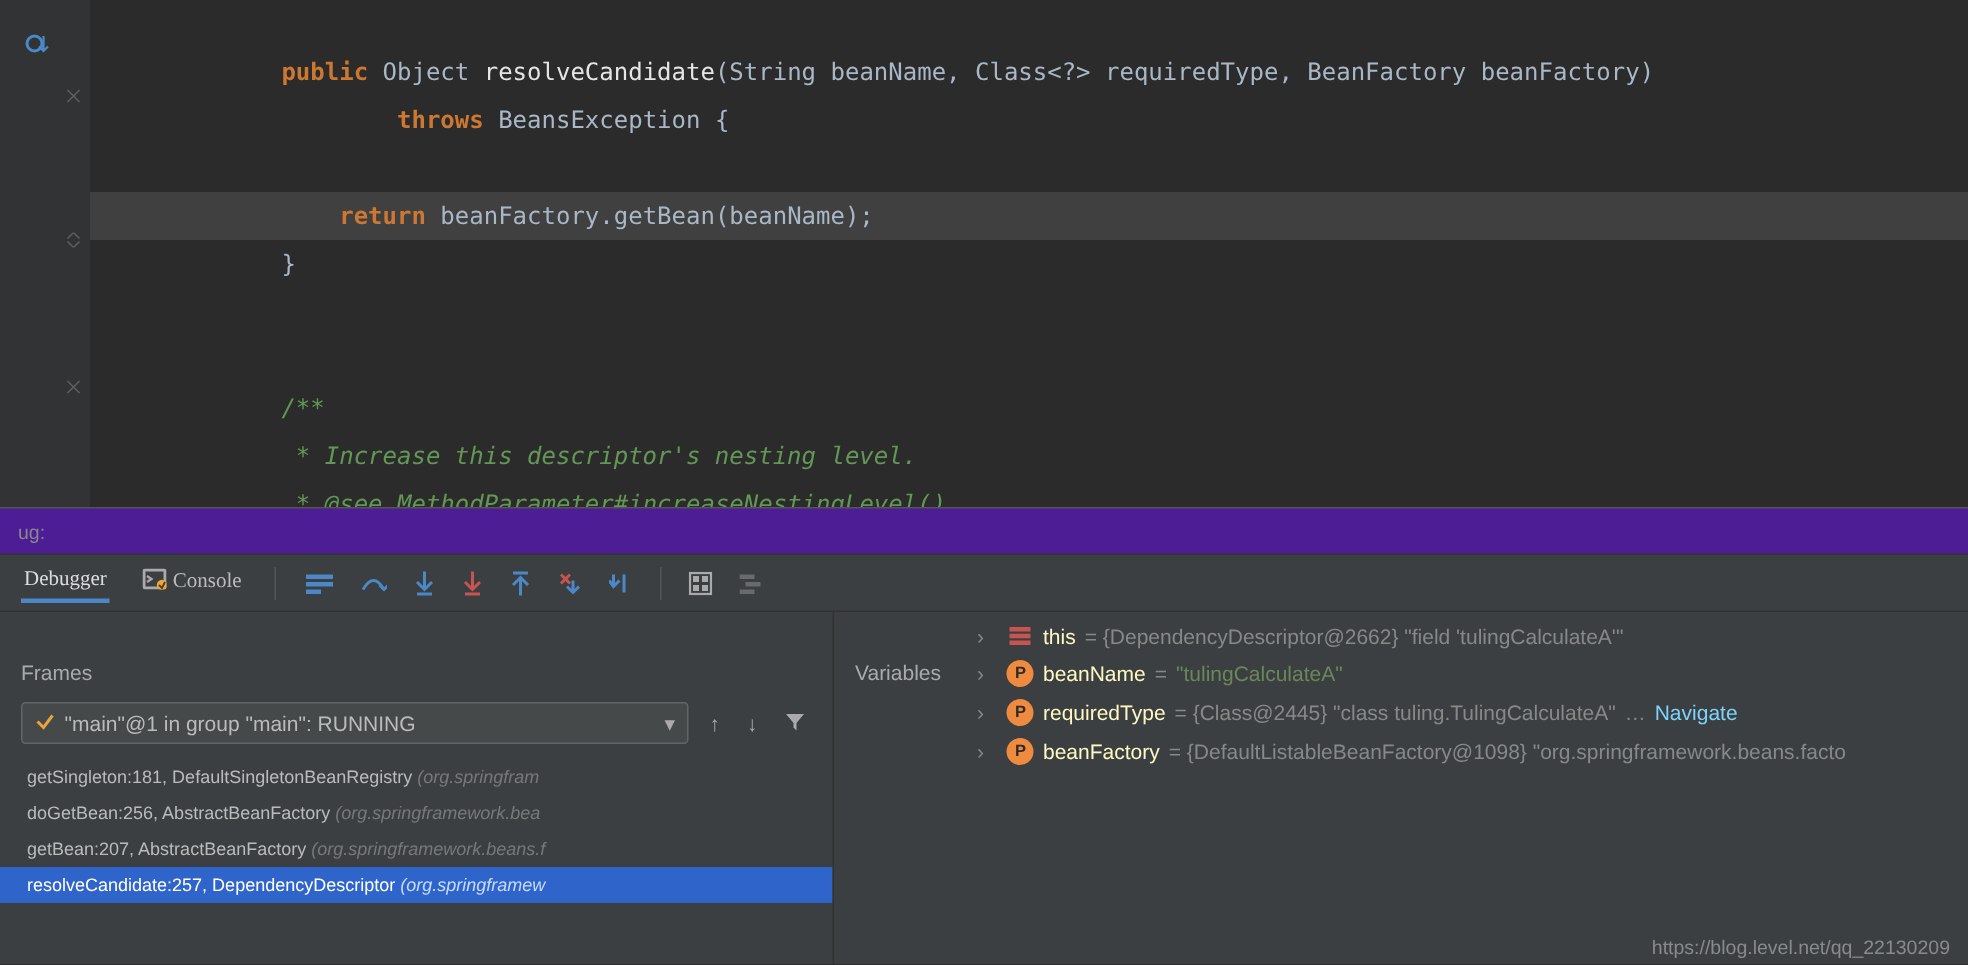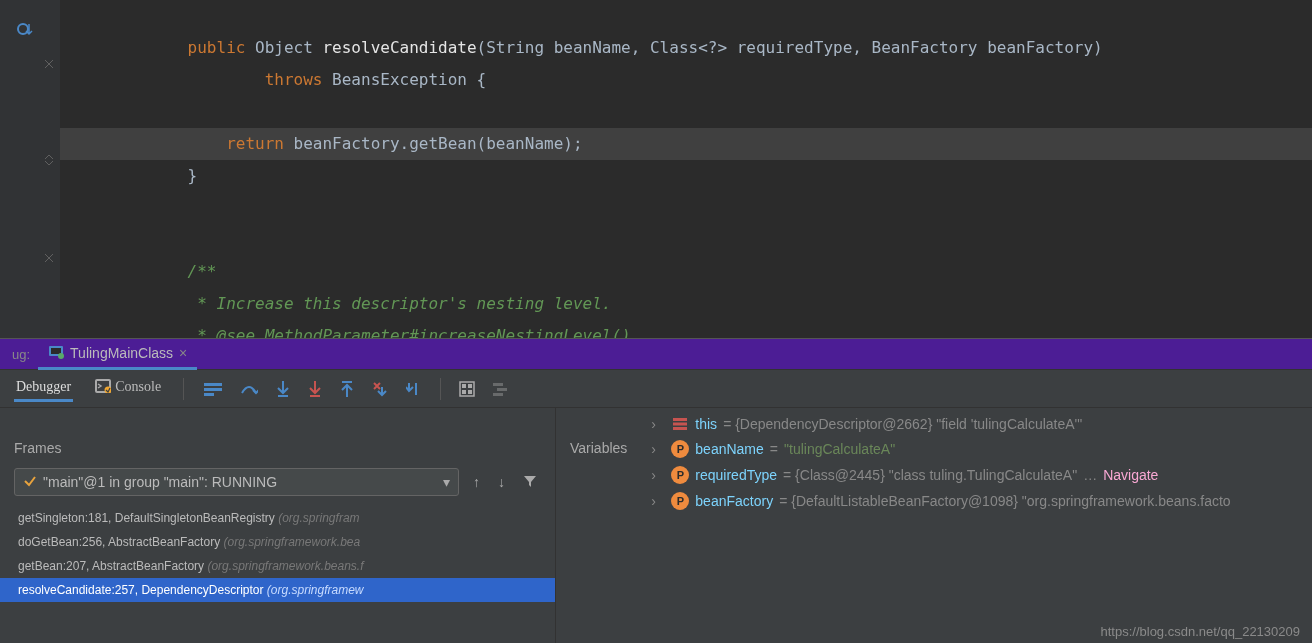--- a/index.html
+++ b/index.html
@@ -33,21 +33,21 @@
     padding-top: 0px;
     font-family: "Consolas","Menlo",monospace;
     font-size: 16px;
     line-height: 32px;
     white-space: pre;
     overflow: hidden;
     position: relative;
   }
   .code-line { height: 32px; padding-left: 12px; }
   .code-line.hl { background: #404040; }
-  .kw { color: #cc7832; }
+  .kw { color: #cc7832; font-weight: bold; }
   .method { color: #e5e5e5; }
   .doccomment { color: #629755; font-style: italic; }
   .doctag { color: #629755; font-style: italic; text-decoration: underline; }
   .plain { color: #a9b7c6; }
 
   .run-tab-bar {
     height: 32px;
     background: #4c1d95;
     border-top: 1px solid #555;
     border-bottom: 1px solid #323232;
@@ -147,25 +147,25 @@
     font-size: 14px;
     white-space: nowrap;
   }
   .var-arrow { color:#888; width:14px; cursor:pointer; }
   .var-icon {
     width:18px; height:18px; border-radius:9px;
     display:inline-flex; align-items:center; justify-content:center;
     font-size:11px; font-weight:bold; color:#2b2b2b;
   }
   .icon-p { background:#ef8b3e; }
-  .var-name { color:#7dd3fc; }
+  .var-name { color:#fef9c3; }
   .var-eq { color:#888; }
   .var-val { color:#888; }
   .var-str { color:#6a8759; }
-  .var-link { color:#f9a8d4; cursor:pointer; }
+  .var-link { color:#7dd3fc; cursor:pointer; }
 
   .watermark {
     position:absolute; right:12px; bottom:4px;
     color:#8a8a8a; font-size:13px;
   }
   .arrow-btn { color:#aaa; cursor:pointer; padding:4px; }
 </style>
 </head>
 <body>
 
@@ -191,31 +191,20 @@
       <svg width="10" height="10">
           <path d="M1 1 L5 5 L9 1 M1 9 L5 5 L9 9" stroke="#606060" fill="none"></path>
         </svg>
     </span>
   </div>
   <div class="code-area" id="code-area"><div class="code-line">            </div><div class="code-line">            <span class="kw">public </span><span class="plain">Object </span><span class="method">resolveCandidate</span><span class="plain">(String beanName, Class&lt;?&gt; requiredType, BeanFactory beanFactory)</span></div><div class="code-line">                    <span class="kw">throws </span><span class="plain">BeansException {</span></div><div class="code-line"></div><div class="code-line hl">                <span class="kw">return </span><span class="plain">beanFactory.getBean(beanName);</span></div><div class="code-line">            <span class="plain">}</span></div><div class="code-line"></div><div class="code-line"></div><div class="code-line">            <span class="doccomment">/**</span></div><div class="code-line">            <span class="doccomment"> * Increase this descriptor's nesting level.</span></div><div class="code-line">            <span class="doccomment"> * </span><span class="doctag">@see</span><span class="doccomment"> MethodParameter#</span><span class="doccomment">increaseNestingLevel()</span></div></div>
 </div>
 
 <div class="run-tab-bar">
   <span class="run-label">ug:</span>
-  <div class="run-tab">
-    <span>
-      <svg width="16" height="16">
-          <rect x="1" y="3" width="14" height="10" rx="1" fill="#4a88c7"></rect>
-          <rect x="3" y="5" width="10" height="6" fill="#2b2b2b"></rect>
-          <circle cx="13" cy="13" r="3" fill="#59a869"></circle>
-        </svg>
-    </span>
-    <span>TulingMainClass</span>
-    <span class="close">×</span>
-  </div>
 </div>
 
 <div class="debug-toolbar">
   <span class="dbg-tab active">Debugger</span>
   <span class="dbg-tab">
     <svg width="16" height="14" style="vertical-align:-2px;margin-right:4px">
         <rect x="0" y="0" width="16" height="14" rx="2" fill="#aaa"></rect>
         <rect x="2" y="2" width="12" height="10" fill="#3c3f41"></rect>
         <path d="M3 5 L6 7 L3 9" stroke="#aaa" fill="none" stroke-width="1.5"></path>
         <circle cx="13" cy="11" r="3.5" fill="#f0a732"></circle>
@@ -343,13 +332,13 @@
         <div class="var-row">
           <span class="var-arrow">›</span>
           <span class="var-icon icon-p">P</span> 
           <span class="var-name">beanFactory</span>
           <span class="var-val"> = {DefaultListableBeanFactory@1098} "org.springframework.beans.facto</span>
         </div>
       </div>
   </div>
 </div>
 
-<div class="watermark">https://blog.csdn.net/qq_22130209</div>
+<div class="watermark">https://blog.level.net/qq_22130209</div>
 
 </body></html>

